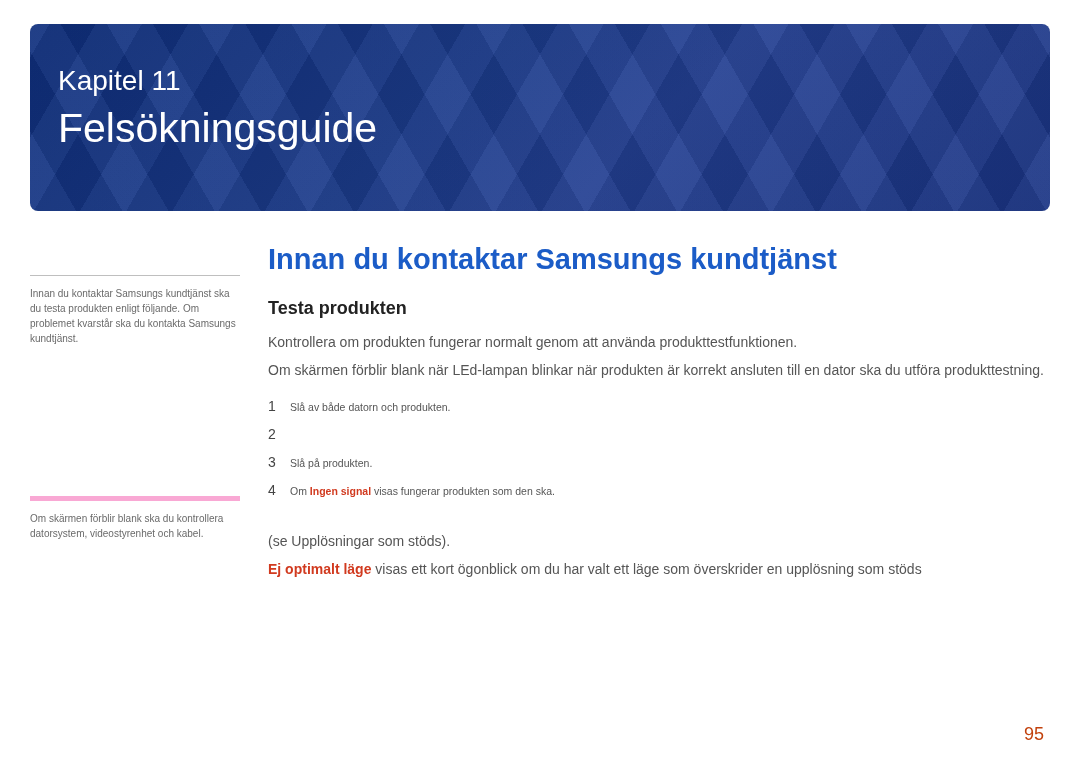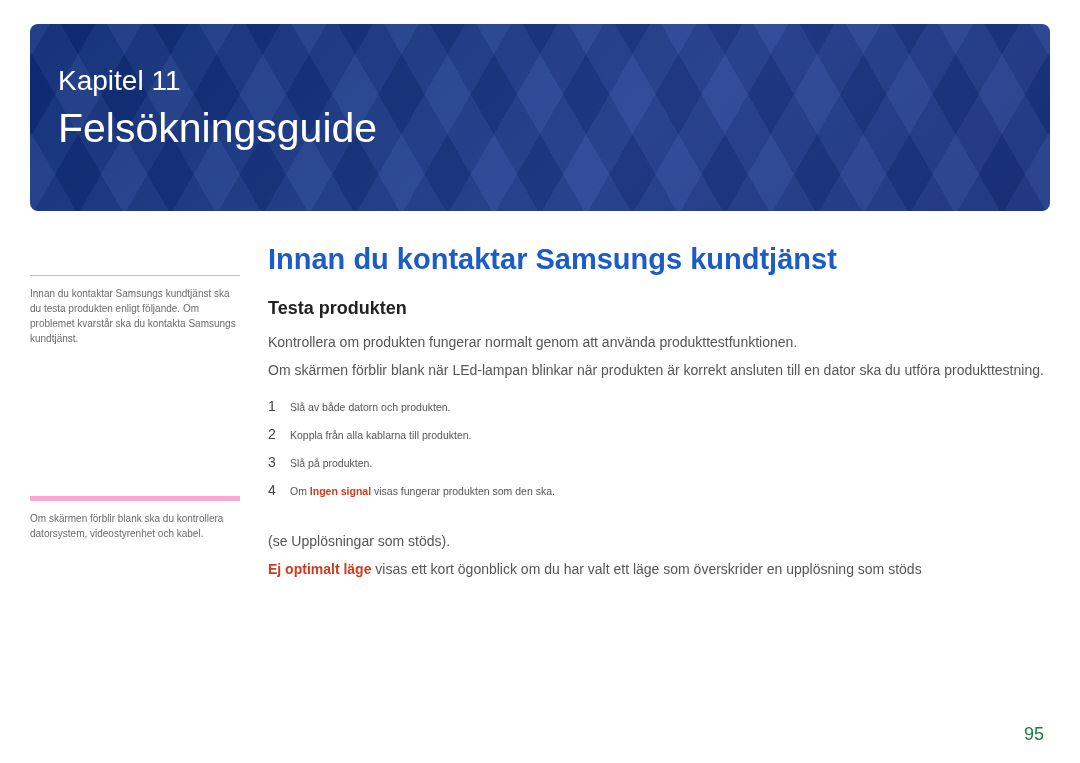--- a/index.html
+++ b/index.html
@@ -107,21 +107,21 @@
   .highlight-red {
     color: #d13a1f;
     font-weight: 700;
     text-align: right;
   }
   .page-number {
     position: absolute;
     bottom: 18px;
     right: 36px;
     font-size: 18px;
-    color: #15803d;
+    color: #c2410c;
   }
 </style>
 </head>
 <body>
 
 <div class="page">
 
   <div class="banner">
     <div class="chapter">Kapitel 11</div>
     <div class="title">Felsökningsguide</div>
@@ -141,21 +141,20 @@
       <p class="para">Kontrollera om produkten fungerar normalt genom att använda produkttestfunktionen.</p>
       <p class="para">Om skärmen förblir blank när LEd-lampan blinkar när produkten är korrekt ansluten till en dator ska du utföra produkttestning.</p>
 
       <div class="steps">
         <div class="step-row">
           <span class="step-num">1</span>
           <span class="step-text">Slå av både datorn och produkten.</span>
         </div>
         <div class="step-row">
           <span class="step-num">2</span>
-          <span class="step-text">Koppla från alla kablarna till produkten.</span>
         </div>
         <div class="step-row">
           <span class="step-num">3</span>
           <span class="step-text">Slå på produkten.</span>
         </div>
         <div class="step-row">
           <span class="step-num">4</span>
           <span class="step-text">
             <span>Om </span><span class="highlight-red">Ingen signal</span><span> visas fungerar produkten som den ska.</span>
           </span>

